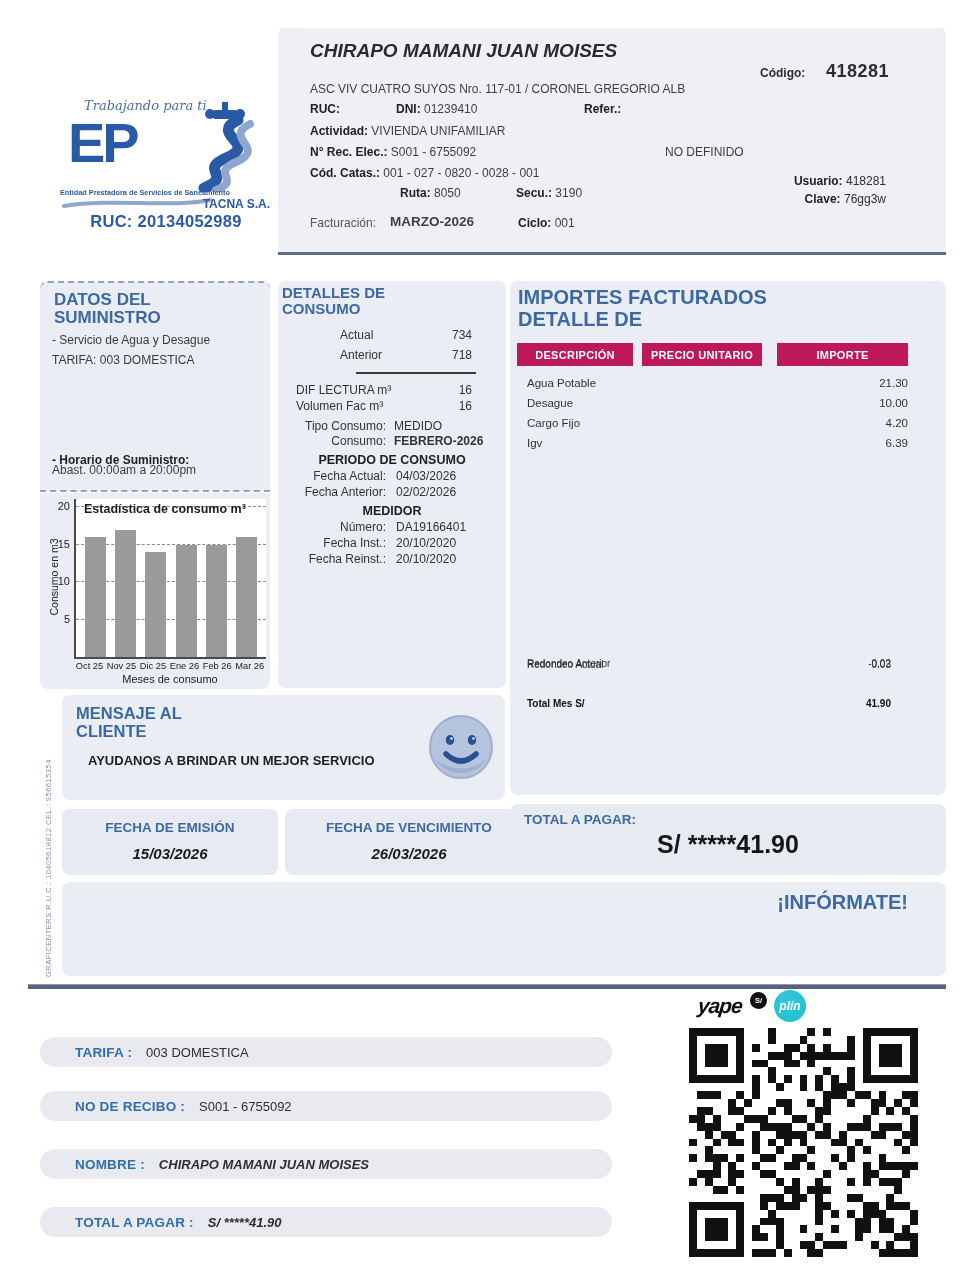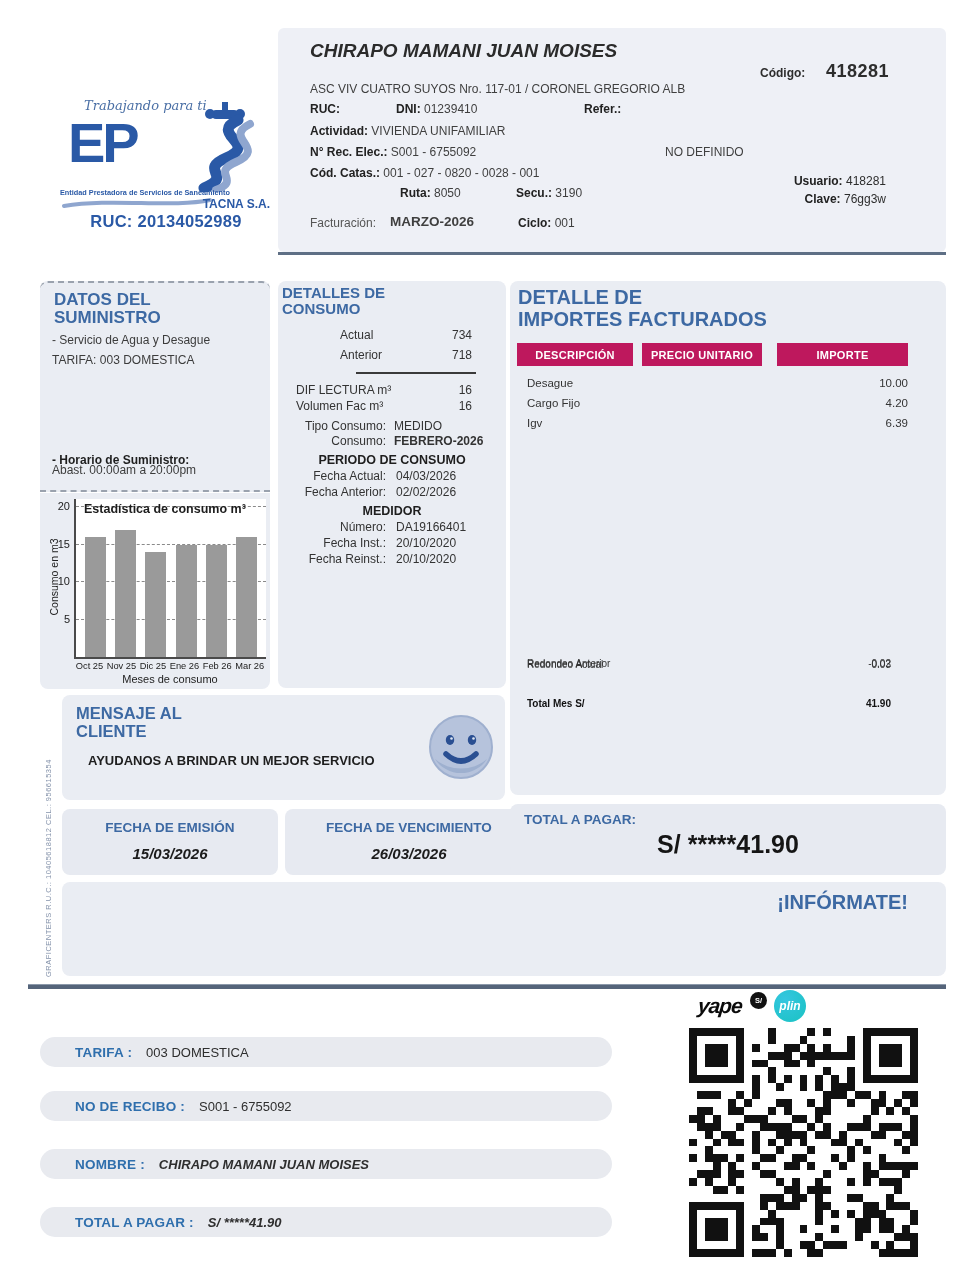--- a/index.html
+++ b/index.html
@@ -305,29 +305,33 @@
       <span class="val">20/10/2020</span>
     </div>
     <div class="con-row fecharow" style="top:271px;">
       <span class="lab">Fecha Reinst.:</span>
       <span class="val">20/10/2020</span>
     </div>
   </div>
 
   <div class="panel importes">
     <div class="imp-title blue-title">
+      <div>IMPORTES FACTURADOS</div>
       <div>DETALLE DE</div>
-      <div>IMPORTES FACTURADOS</div>
     </div>
     <div class="imp-head">
       <div class="imp-cell" style="left:7px;width:116px;">DESCRIPCIÓN</div>
       <div class="imp-cell" style="left:132px;width:120px;">PRECIO UNITARIO</div>
       <div class="imp-cell" style="left:267px;width:131px;">IMPORTE</div>
     </div>
     <div class="imp-rows" id="importes-rows">
+        <div class="imp-row">
+          <span class="desc">Agua Potable</span>
+          <span class="val">21.30</span>
+        </div>
         <div class="imp-row">
           <span class="desc">Desague</span>
           <span class="val">10.00</span>
         </div>
         <div class="imp-row">
           <span class="desc">Cargo Fijo</span>
           <span class="val">4.20</span>
         </div>
         <div class="imp-row">
           <span class="desc">Igv</span>

